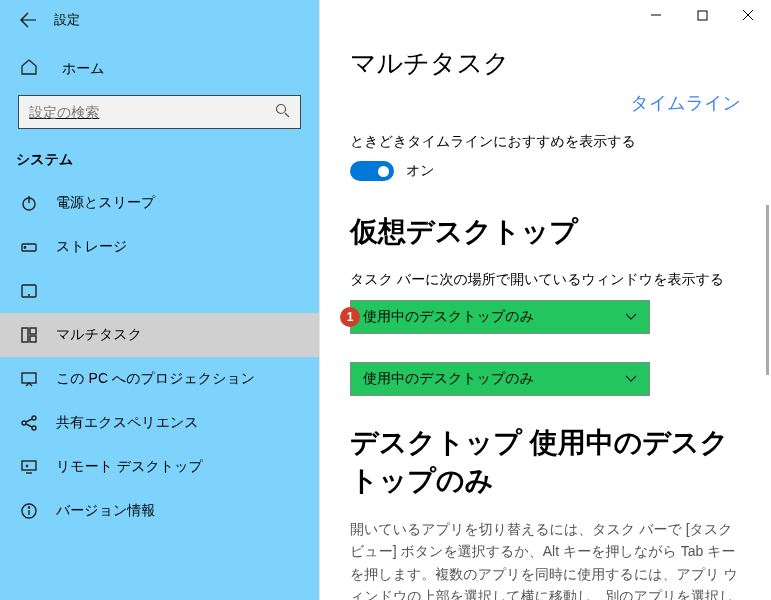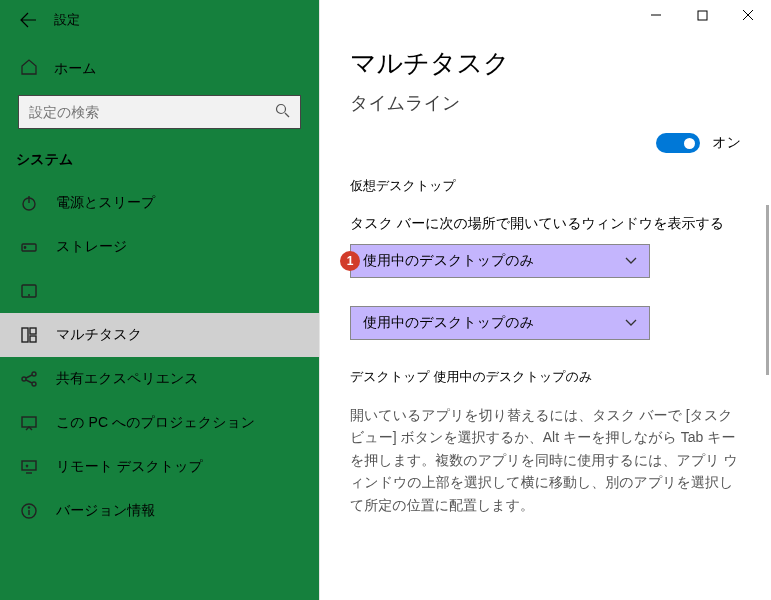--- a/index.html
+++ b/index.html
@@ -9,21 +9,21 @@
     color: #000;
     background: #fff;
     width: 771px;
     height: 600px;
     overflow: hidden;
     position: relative;
   }
   .window { display: flex; height: 100%; }
   .sidebar {
     width: 320px;
-    background: #15803d;
+    background: #7dd3fc;
     border-right: 1px solid #e5e5e5;
     display: flex;
     flex-direction: column;
     position: relative;
   }
   .titlebar {
     height: 40px;
     display: flex;
     align-items: center;
     padding-left: 8px;
@@ -34,31 +34,32 @@
     font-size: 16px;
   }
   .title-label {
     font-size: 13px;
     margin-left: 6px;
   }
   .home-row {
     display: flex;
     align-items: center;
     padding: 18px 20px 16px 20px;
-    gap: 16px;
+    gap: 24px;
   }
   .home-label { font-size: 14px; }
   .search-box {
     margin: 0 18px 18px 18px;
     border: 1px solid #444;
     height: 34px;
     display: flex;
     align-items: center;
     padding: 0 10px;
     background: #f2f2f2;
+    text-decoration: underline;
   }
   .search-box input {
     flex: 1;
     background: transparent;
     border: none;
     outline: none;
     font-size: 14px;
     color: #444;
   }
   .search-icon { color: #555; font-size: 15px; }
@@ -94,51 +95,51 @@
     top: 0; right: 0;
     display: flex;
   }
   .win-controls div {
     width: 46px; height: 30px;
     display: flex; align-items: center; justify-content: center;
     font-size: 13px;
     font-family: "Segoe UI", sans-serif;
   }
   .page-title { font-size: 26px; font-weight: 400; margin-bottom: 10px; }
-  .sub-title { font-size: 18px; color: #404040; font-weight: 400; margin-bottom: 18px; }
+  .sub-title { font-size: 18px; color: #3b82f6; font-weight: 400; margin-bottom: 18px; text-align: right; }
   .setting-label { font-size: 14px; margin-bottom: 10px; }
-  .toggle-row { display: flex; align-items: center; gap: 12px; margin-bottom: 24px; justify-content: flex-end;}
+  .toggle-row { display: flex; align-items: center; gap: 12px; margin-bottom: 32px;}
   .toggle {
     width: 44px; height: 20px;
     border-radius: 10px;
     background: #0078d7;
     position: relative;
   }
   .toggle .thumb {
     width: 11px; height: 11px;
     border-radius: 50%;
     background: #fff;
     position: absolute;
     top: 4.5px; right: 5px;
   }
   .toggle-label { font-size: 14px; }
-  .h2 { font-size: 13px; font-weight: 400; margin-bottom: 18px; }
+  .h2 { font-size: 28px; font-weight: 700; margin-bottom: 18px; }
   .dropdown-wrap { position: relative; margin-bottom: 28px; }
   .desc { font-size: 14px; margin-bottom: 10px; line-height: 1.5; }
   .dropdown {
     width: 300px;
     height: 34px;
     border: 1px solid #888;
     display: flex;
     align-items: center;
     justify-content: space-between;
     padding: 0 12px;
     font-size: 14px;
     position: relative;
-    background: #c4b5fd;
+    background: #22c55e;
   }
   .dropdown .chev { font-size: 11px; color: #333; }
   .marker {
     position: absolute;
     left: -10px;
     top: 7px;
     width: 20px; height: 20px;
     border-radius: 50%;
     background: #d23c2a;
     color: #fff;
@@ -228,41 +229,41 @@
               <rect x="2" y="2" width="6" height="14"></rect>
               <rect x="10" y="2" width="6" height="6"></rect>
               <rect x="10" y="10" width="6" height="6"></rect>
             </svg>
           </span>
         <span>マルチタスク</span>
       </li>
       <li>
         <span class="icon">
             <svg viewBox="0 0 18 18">
+              <rect x="2" y="3" width="14" height="10"></rect>
+              <path d="M6 16 L9 13 L12 16"></path>
+            </svg>
+          </span>
+        <span>この PC へのプロジェクション</span>
+      </li>
+      <li>
+        <span class="icon">
+            <svg viewBox="0 0 18 18">
               <circle cx="4" cy="9" r="2"></circle>
               <circle cx="14" cy="4" r="2"></circle>
               <circle cx="14" cy="14" r="2"></circle>
               <line x1="6" y1="8" x2="12" y2="5"></line>
               <line x1="6" y1="10" x2="12" y2="13"></line>
             </svg>
           </span>
         <span>共有エクスペリエンス</span>
       </li>
       <li>
         <span class="icon">
             <svg viewBox="0 0 18 18">
-              <rect x="2" y="3" width="14" height="10"></rect>
-              <path d="M6 16 L9 13 L12 16"></path>
-            </svg>
-          </span>
-        <span>この PC へのプロジェクション</span>
-      </li>
-      <li>
-        <span class="icon">
-            <svg viewBox="0 0 18 18">
               <rect x="2" y="3" width="14" height="9"></rect>
               <path d="M6 9 L8 7 M6 7 L8 9"></path>
               <line x1="6" y1="15" x2="12" y2="15"></line>
             </svg>
           </span>
         <span>リモート デスクトップ</span>
       </li>
       <li>
         <span class="icon">
             <svg viewBox="0 0 18 18">
@@ -292,20 +293,21 @@
           <svg width="12" height="12" viewBox="0 0 12 12">
             <line x1="1" y1="1" x2="11" y2="11" stroke="#000" stroke-width="1"></line>
             <line x1="11" y1="1" x2="1" y2="11" stroke="#000" stroke-width="1"></line>
           </svg>
         </div>
     </div>
 
     <h1 class="page-title">マルチタスク</h1>
     <div class="sub-title">タイムライン</div>
 
+    <div class="setting-label">ときどきタイムラインにおすすめを表示する</div>
     <div class="toggle-row">
       <div class="toggle">
           <div class="thumb"></div>
         </div>
       <div class="toggle-label">オン</div>
     </div>
 
     <div class="h2">仮想デスクトップ</div>
 
     <div class="dropdown-wrap">

